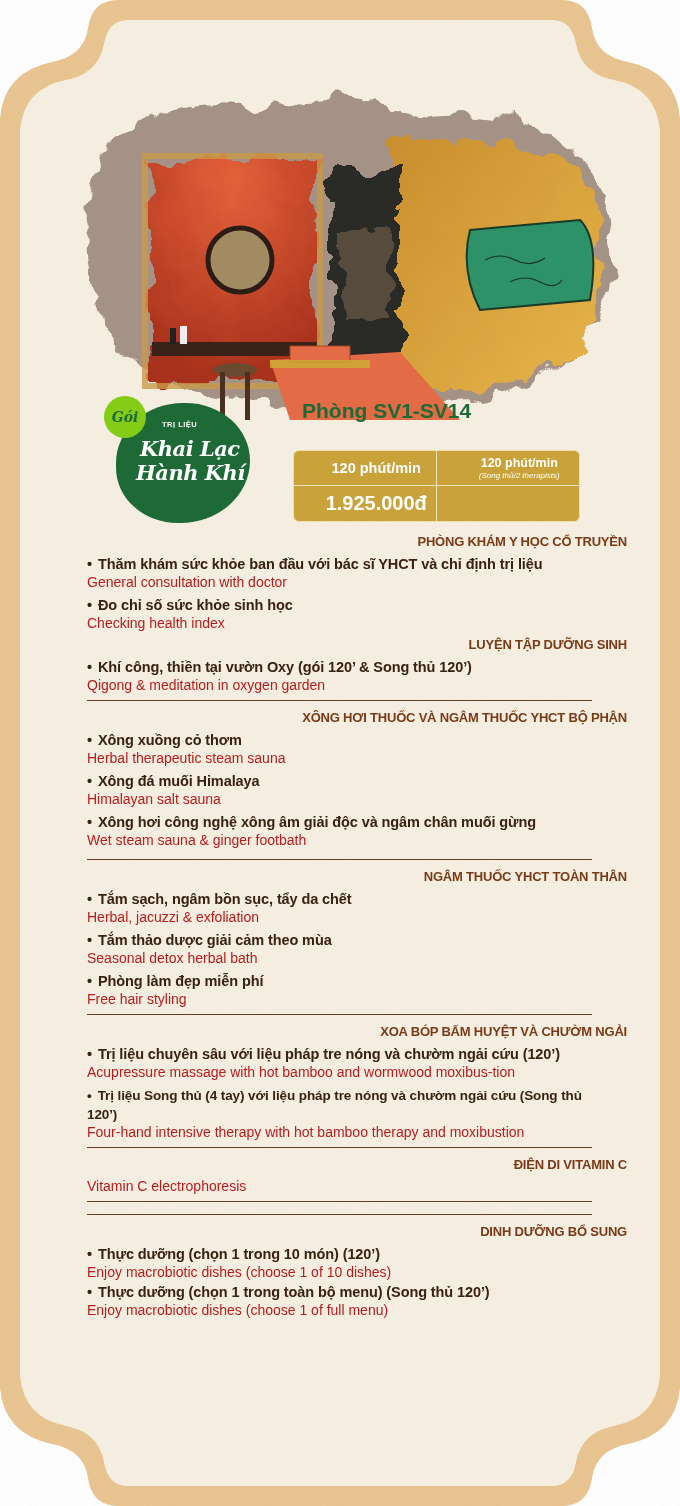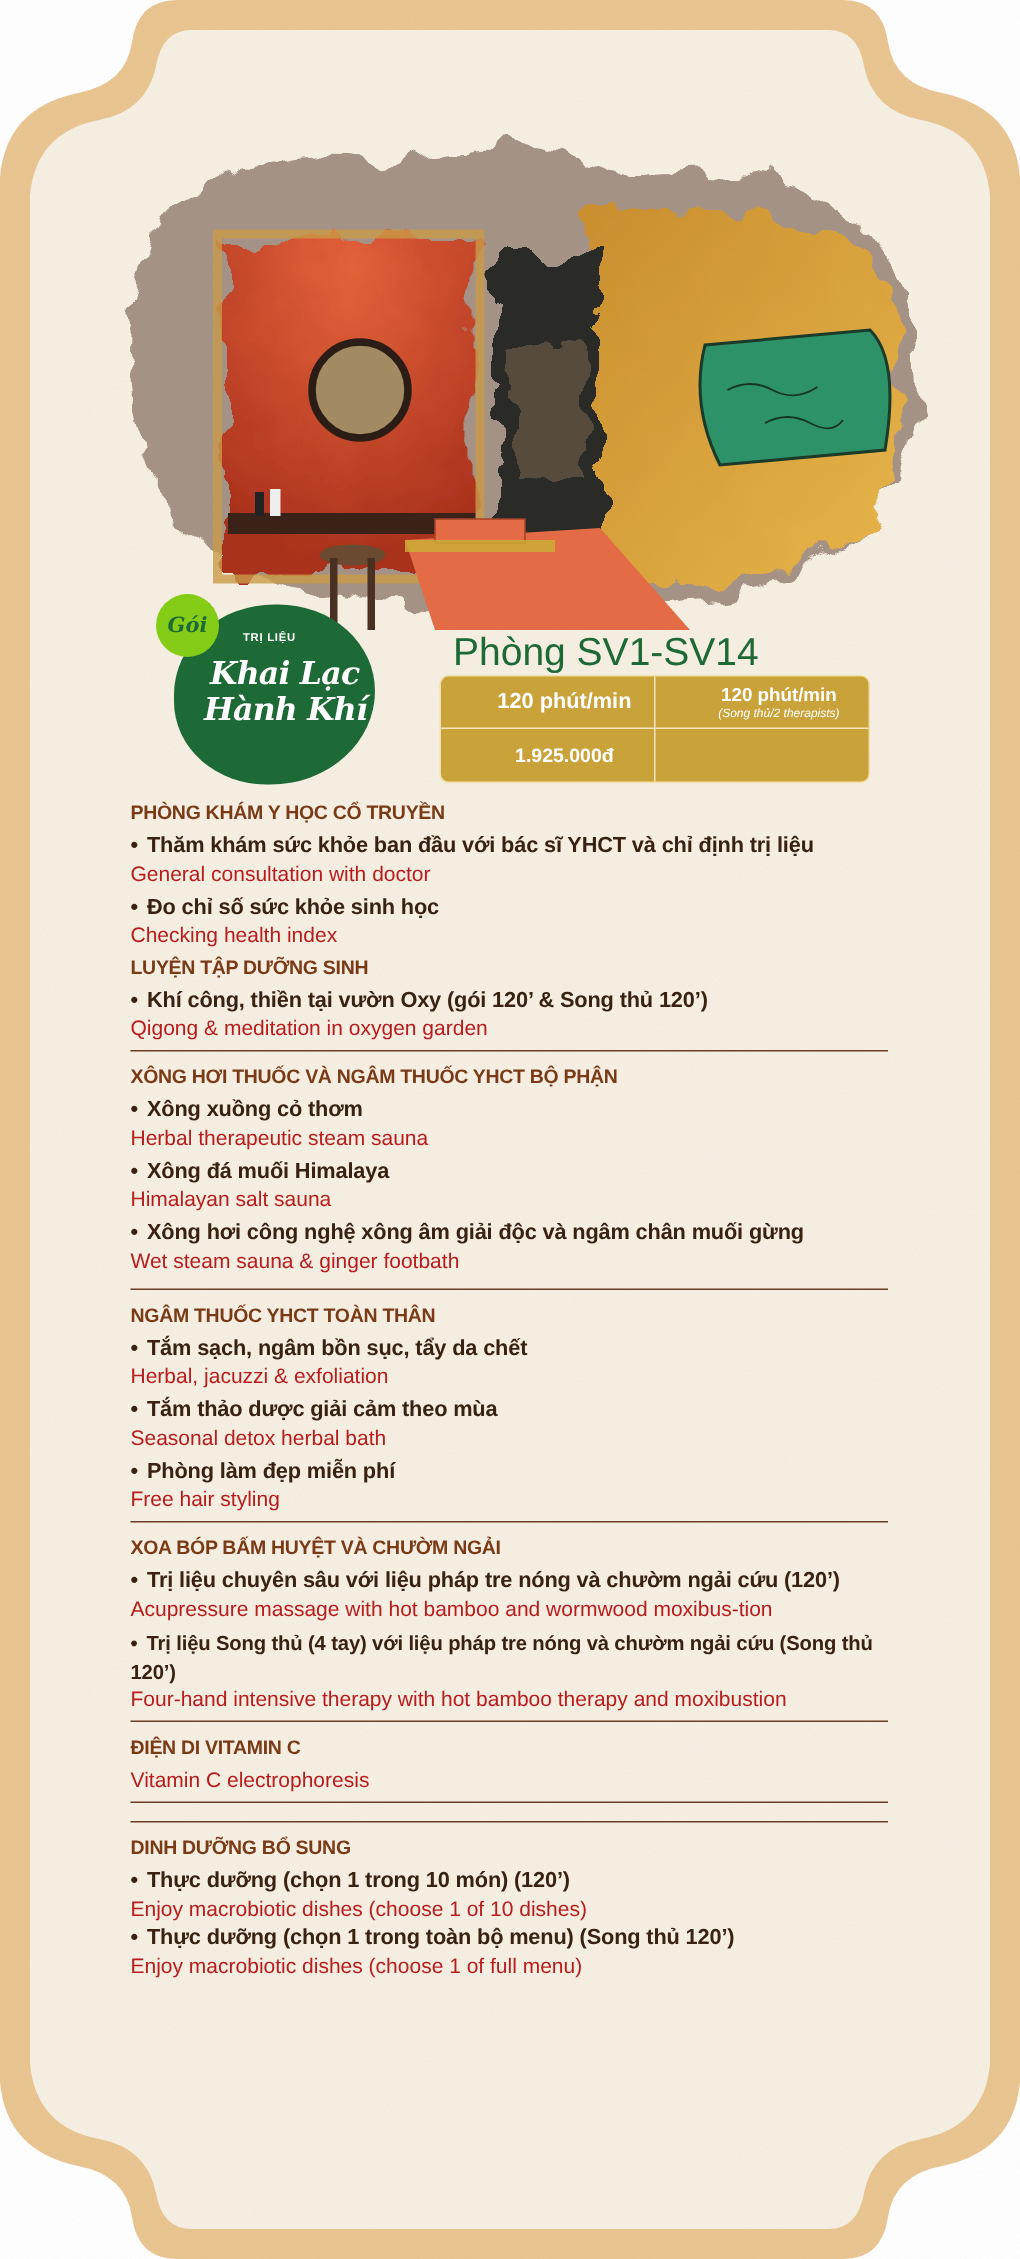--- a/index.html
+++ b/index.html
@@ -35,46 +35,46 @@
   }
   .badge .script {
     position: absolute; left: 36px; color: #fff; font-family: "DejaVu Serif", serif;
     font-style: italic; font-weight: bold; font-size: 21px; letter-spacing: -0.5px; white-space: nowrap;
   }
   .badge .l1 { top: 48px; left: 42px; }
   .badge .l2 { top: 72px; left: 38px; }
 
   
   .room-title {
-    position: absolute; left: 302px; top: 419px;
-    color: #1d6a37; font-family: "Liberation Sans", sans-serif; font-weight: normal; font-size: 26px;
+    position: absolute; left: 302px; top: 399px;
+    color: #1d6a37; font-family: "Liberation Sans", sans-serif; font-weight: bold; font-size: 21px;
   }
   .price-table {
     position: absolute; left: 293px; top: 450px; width: 287px; height: 72px;
     background: #c9a33a; border: 1.5px solid #f0dfa8; box-sizing: border-box;
     display: grid; grid-template-columns: 1fr 1fr; grid-template-rows: 1fr 1fr;
     border-radius: 6px;
   }
   .price-table .cell {
     display: flex; flex-direction: column; align-items: center; justify-content: center;
     color: #fff; font-family: "Liberation Sans", sans-serif; font-weight: bold; padding-left: 23px;
   }
   .price-table .cell:nth-child(1), .price-table .cell:nth-child(3) { border-right: 1px solid #f3e6bd; }
   .price-table .cell:nth-child(1), .price-table .cell:nth-child(2) { border-bottom: 1px solid #f3e6bd; }
   .price-table .h { font-size: 14.5px; }
   .price-table .h2 { font-size: 12.5px; }
   .price-table .note { font-size: 8px; font-style: italic; font-weight: normal; margin-top: 1px; }
-  .price-table .v { font-size: 13px; }
+  .price-table .v { font-size: 20px; }
 
   
   .content { position: absolute; left: 87px; top: 534px; width: 540px; color: #3d2314; }
   .section { }
   .sec-title {
     color: #7a3a16; font-family: "Liberation Sans", sans-serif; font-weight: bold;
-    font-size: 13px; letter-spacing: -0.2px; margin: 0 0 6px 0;
+    font-size: 13px; letter-spacing: -0.2px; margin: 0 0 6px 0; text-align: right;
   }
   .item-vn {
     color: #3a2212; font-family: "Liberation Sans", sans-serif; font-weight: bold; font-size: 14.5px;
     line-height: 19px; letter-spacing: -0.1px;
   }
   .item-vn .dot { margin-right: 6px; }
   .item-en {
     color: #b91c1c; font-family: "Liberation Sans", sans-serif; font-size: 14px; line-height: 17px;
     margin-bottom: 5px;
   }

